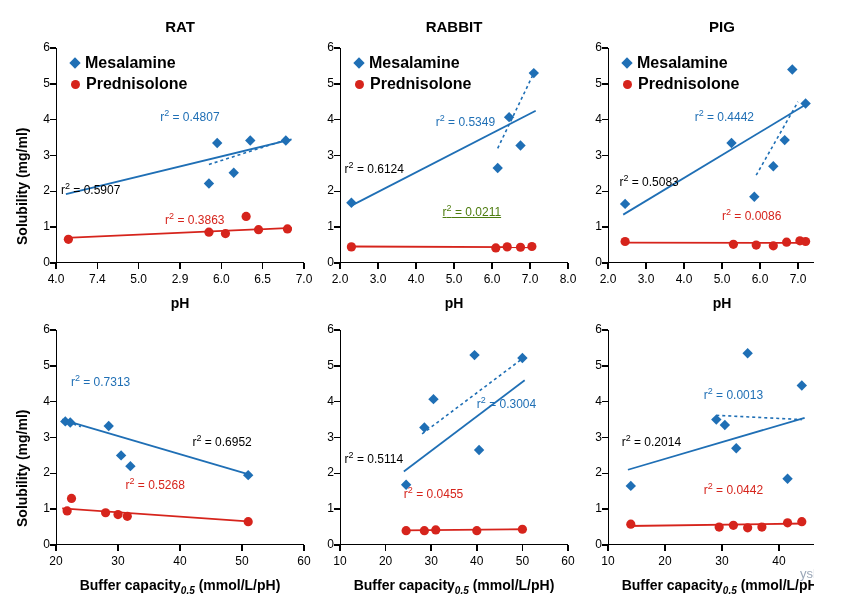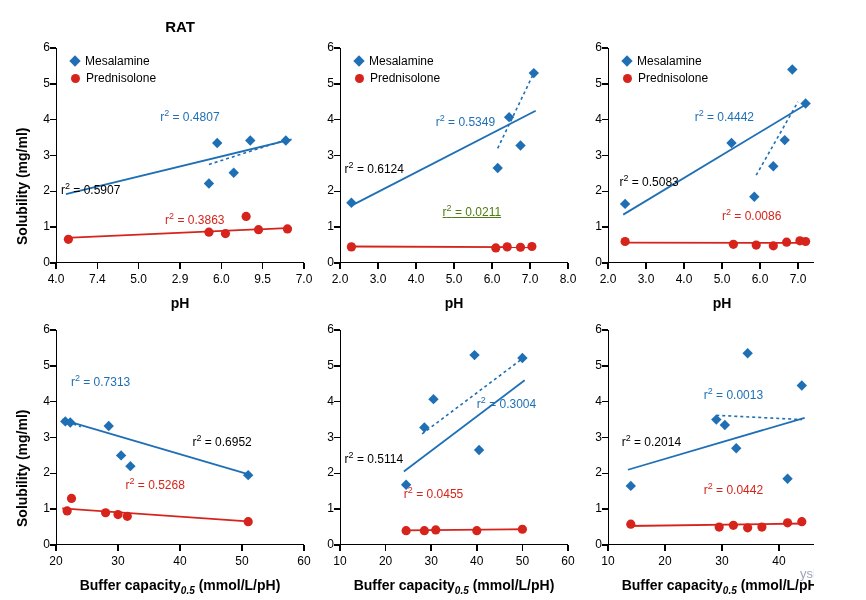--- a/index.html
+++ b/index.html
@@ -5,21 +5,21 @@
   html,body{margin:0;padding:0;background:#ffffff;}
   body{width:866px;height:600px;font-family:"Liberation Sans",sans-serif;color:#000;}
   #page{position:relative;width:814px;height:600px;overflow:hidden;}
   .plot{position:absolute;border-left:1.6px solid #000;border-bottom:1.6px solid #000;box-sizing:border-box;}
   .ylabel{position:absolute;font-size:14px;font-weight:bold;transform:rotate(-90deg);transform-origin:left top;white-space:nowrap;}
   .xlabel{position:absolute;font-size:14px;font-weight:bold;text-align:center;white-space:nowrap;}
   .xlabel .sub{font-size:10px;vertical-align:sub;font-style:italic;}
   .tick{position:absolute;background:#000;}
   .ticklab{position:absolute;font-size:12px;text-align:center;white-space:nowrap;}
   .ytlab{position:absolute;font-size:12px;text-align:right;white-space:nowrap;}
-  .legend{position:absolute;font-size:12px;}
+  .legend{position:absolute;font-size:16px;font-weight:bold;}
   .legrow{display:flex;align-items:center;margin-bottom:3px;}
   .diam{background:#1f6fb5;transform:rotate(45deg);width:8px;height:8px;margin-right:6px;margin-left:1px;}
   .circ{background:#d6241c;border-radius:50%;width:9px;height:9px;margin-right:6px;margin-left:1px;}
   .r2{position:absolute;font-size:12px;white-space:nowrap;}
   .r2 .sup{font-size:9px;vertical-align:super;}
   svg.marks{position:absolute;left:0;top:0;overflow:visible;}
 </style>
 </head>
 <body>
 
@@ -44,21 +44,21 @@
     <div class="ticklab" style="left:34px;top:272px;width:44px;">4.0</div>
     <div class="tick" style="left:96.53333333333333px;top:263px;width:1.6px;height:6px;"></div>
     <div class="ticklab" style="left:75.33333333333333px;top:272px;width:44px;">7.4</div>
     <div class="tick" style="left:137.86666666666665px;top:263px;width:1.6px;height:6px;"></div>
     <div class="ticklab" style="left:116.66666666666666px;top:272px;width:44px;">5.0</div>
     <div class="tick" style="left:179.2px;top:263px;width:1.6px;height:6px;"></div>
     <div class="ticklab" style="left:158px;top:272px;width:44px;">2.9</div>
     <div class="tick" style="left:220.5333333333333px;top:263px;width:1.6px;height:6px;"></div>
     <div class="ticklab" style="left:199.33333333333331px;top:272px;width:44px;">6.0</div>
     <div class="tick" style="left:261.8666666666667px;top:263px;width:1.6px;height:6px;"></div>
-    <div class="ticklab" style="left:240.66666666666669px;top:272px;width:44px;">9.5</div>
+    <div class="ticklab" style="left:240.66666666666669px;top:272px;width:44px;">6.5</div>
     <div class="tick" style="left:303.2px;top:263px;width:1.6px;height:6px;"></div>
     <div class="ticklab" style="left:282px;top:272px;width:44px;">7.0</div>
     <svg class="marks" width="866" height="600" style="pointer-events: none;">
       <line x1="65.92000000000002" y1="194.2" x2="291.59999999999997" y2="139.375" stroke="#1f6fb5" stroke-width="1.8"></line>
       <line x1="208.9333333333333" y1="164.45833333333334" x2="287.46666666666664" y2="139.375" stroke="#1f6fb5" stroke-width="1.6" stroke-dasharray="3,3"></line>
       <line x1="65.92000000000002" y1="237.91666666666666" x2="291.59999999999997" y2="227.88333333333333" stroke="#d6241c" stroke-width="1.8"></line>
       <polygon points="208.9333333333333,178.25 214.1333333333333,183.45 208.9333333333333,188.64999999999998 203.73333333333332,183.45" fill="#1f6fb5"></polygon>
       <polygon points="217.20000000000002,137.75833333333333 222.4,142.95833333333331 217.20000000000002,148.1583333333333 212.00000000000003,142.95833333333331" fill="#1f6fb5"></polygon>
       <polygon points="233.73333333333335,167.5 238.93333333333334,172.7 233.73333333333335,177.89999999999998 228.53333333333336,172.7" fill="#1f6fb5"></polygon>
       <polygon points="250.26666666666665,135.25000000000003 255.46666666666664,140.45000000000002 250.26666666666665,145.65 245.06666666666666,140.45000000000002" fill="#1f6fb5"></polygon>
@@ -78,20 +78,21 @@
         <span class="diam"></span>
         <span>Mesalamine</span>
       </div>
       <div class="legrow">
         <span class="circ"></span>
         <span>Prednisolone</span>
       </div>
     </div>
     <div class="ylabel" style="left:14px;top:245px;">Solubility (mg/ml)</div>
     <div class="xlabel" style="left:56px;top:295px;width:248px;">pH</div>
+    <div style="position:absolute;left:340px;top:18px;width:228px;text-align:center;font-size:15px;font-weight:bold;">RABBIT</div>
     <div class="plot" style="left:340px;top:48px;width:228px;height:215px;"></div>
     <div class="tick" style="left:334px;top:262.2px;width:6px;height:1.6px;"></div>
     <div class="ytlab" style="left:314px;top:255px;width:20px;">0</div>
     <div class="tick" style="left:334px;top:226.36666666666667px;width:6px;height:1.6px;"></div>
     <div class="ytlab" style="left:314px;top:219.16666666666669px;width:20px;">1</div>
     <div class="tick" style="left:334px;top:190.53333333333333px;width:6px;height:1.6px;"></div>
     <div class="ytlab" style="left:314px;top:183.33333333333334px;width:20px;">2</div>
     <div class="tick" style="left:334px;top:154.7px;width:6px;height:1.6px;"></div>
     <div class="ytlab" style="left:314px;top:147.5px;width:20px;">3</div>
     <div class="tick" style="left:334px;top:118.86666666666669px;width:6px;height:1.6px;"></div>
@@ -136,20 +137,21 @@
       <div class="legrow">
         <span class="diam"></span>
         <span>Mesalamine</span>
       </div>
       <div class="legrow">
         <span class="circ"></span>
         <span>Prednisolone</span>
       </div>
     </div>
     <div class="xlabel" style="left:340px;top:295px;width:228px;">pH</div>
+    <div style="position:absolute;left:608px;top:18px;width:228px;text-align:center;font-size:15px;font-weight:bold;">PIG</div>
     <div class="plot" style="left:608px;top:48px;width:228px;height:215px;"></div>
     <div class="tick" style="left:602px;top:262.2px;width:6px;height:1.6px;"></div>
     <div class="ytlab" style="left:582px;top:255px;width:20px;">0</div>
     <div class="tick" style="left:602px;top:226.36666666666667px;width:6px;height:1.6px;"></div>
     <div class="ytlab" style="left:582px;top:219.16666666666669px;width:20px;">1</div>
     <div class="tick" style="left:602px;top:190.53333333333333px;width:6px;height:1.6px;"></div>
     <div class="ytlab" style="left:582px;top:183.33333333333334px;width:20px;">2</div>
     <div class="tick" style="left:602px;top:154.7px;width:6px;height:1.6px;"></div>
     <div class="ytlab" style="left:582px;top:147.5px;width:20px;">3</div>
     <div class="tick" style="left:602px;top:118.86666666666669px;width:6px;height:1.6px;"></div>

